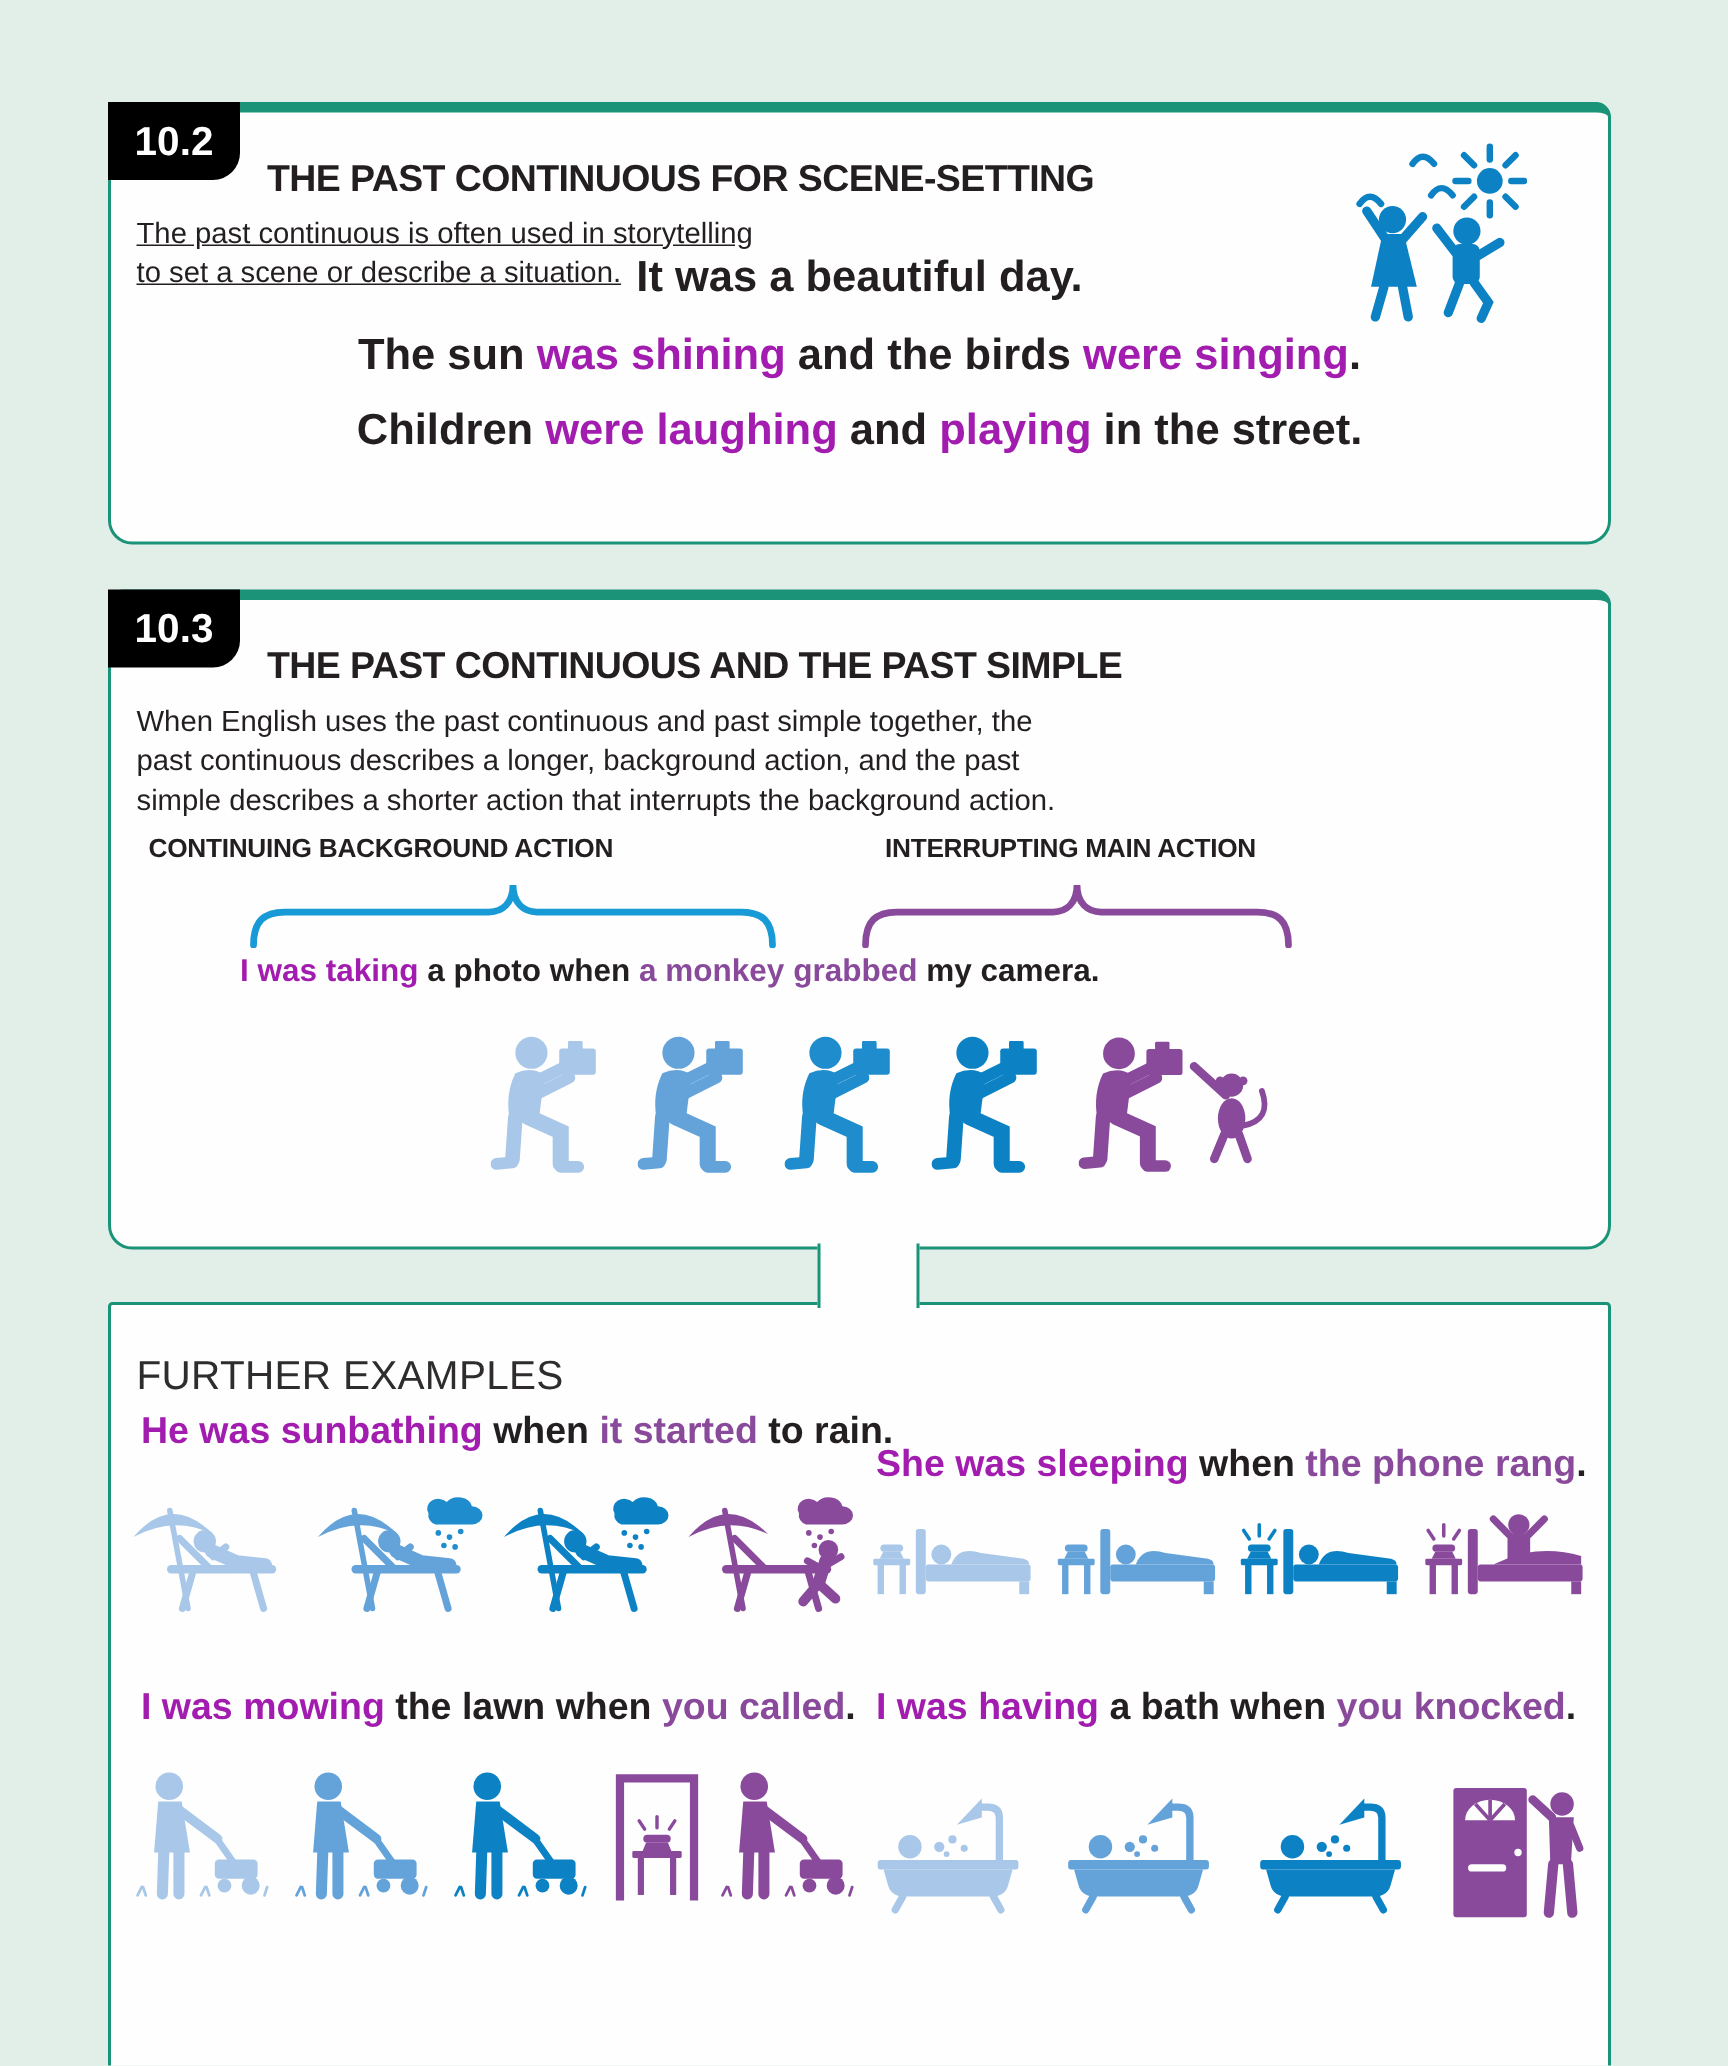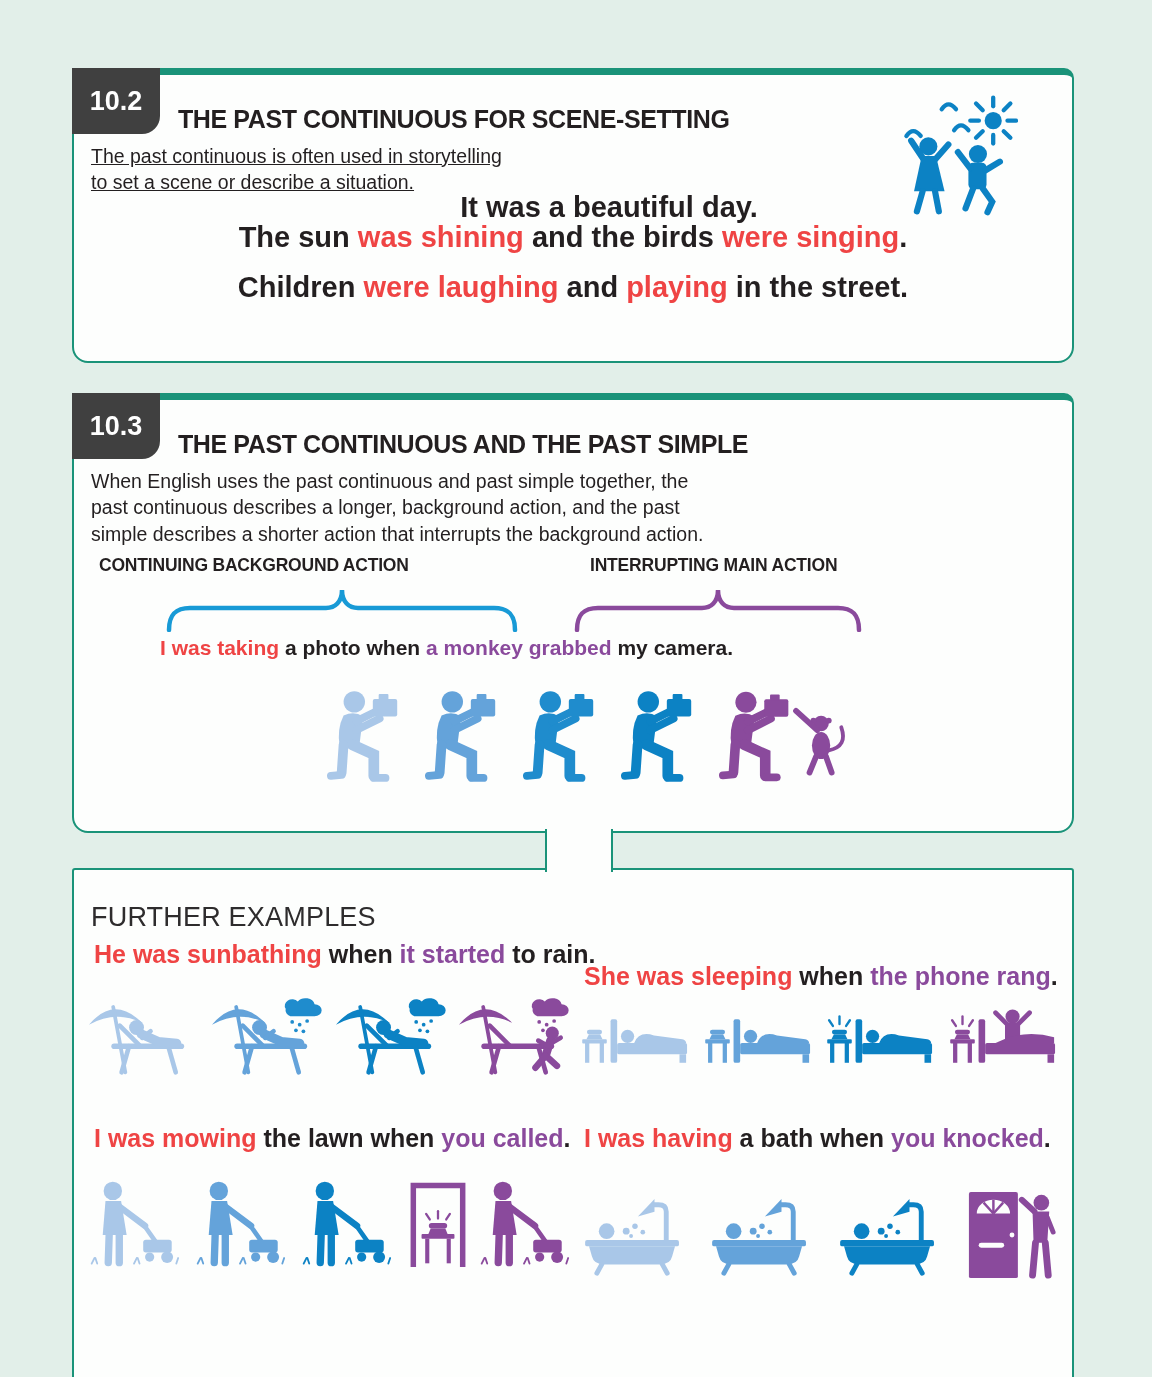--- a/index.html
+++ b/index.html
@@ -8,35 +8,35 @@
     background:#e2efe9;
     font-family:"Liberation Sans", sans-serif;
     color:#231f20;overflow:hidden;
   }
   .card{
     position:absolute;background:#fdfefd;
     border:2px solid #1a9379;border-top:7px solid #1a9379;
     border-radius:10px 10px 16px 16px;box-sizing:border-box;
   }
   .badge{
-    position:absolute;left:-2px;top:-7px;width:88px;height:66px;
-    background:#404040;color:#fff;font-weight:bold;font-size:27px;
+    position:absolute;left:-2px;top:-7px;width:88px;height:52px;
+    background:#000000;color:#fff;font-weight:bold;font-size:27px;
     display:flex;align-items:center;justify-content:center;
     border-radius:0 0 18px 0;
   }
   .card-title{
     position:absolute;left:104px;top:9px;
     font-size:25px;font-weight:bold;letter-spacing:-0.4px;white-space:nowrap;
   }
   .intro{
     position:absolute;left:17px;font-size:19.5px;line-height:1.38;
     white-space:pre-line;
   }
   .scene-line{position:absolute;left:0;width:100%;text-align:center;font-size:29px;font-weight:bold;white-space:nowrap;}
-  .seg-k{color:#231f20;} .seg-b{color:#ef4444;} .seg-p{color:#8a4a9c;}
+  .seg-k{color:#231f20;} .seg-b{color:#a21caf;} .seg-p{color:#8a4a9c;}
   .action-label{position:absolute;font-size:17.5px;font-weight:bold;letter-spacing:-0.2px;white-space:nowrap;}
   .brace{position:absolute;}
   .main-sentence{position:absolute;left:86px;top:236px;font-size:21px;font-weight:bold;white-space:nowrap;}
   .photog-row{position:absolute;left:253px;top:286px;display:flex;align-items:flex-end;gap:20px;}
   .further-heading{position:absolute;left:17px;top:10px;font-size:27px;font-weight:400;color:#2e2c2d;letter-spacing:0.2px;}
   .fe-sentence{position:absolute;font-size:25px;font-weight:bold;white-space:nowrap;}
   .icon-row{position:absolute;display:flex;align-items:flex-end;justify-content:space-between;}
   .page-num{position:absolute;left:1048px;top:1310px;font-size:21px;font-weight:bold;}
   .connector{
     position:absolute;left:545px;top:829px;width:64px;height:43px;
@@ -263,21 +263,21 @@
       </g>
     </g>
   </defs>
 </svg>
 
 <section class="card" style="left:72px;top:68px;width:1002px;height:295px;">
   <div class="badge">10.2</div>
   <h2 class="card-title">THE PAST CONTINUOUS FOR SCENE-SETTING</h2>
   <p class="intro" style="top:48px;text-decoration:underline;">The past continuous is often used in storytelling
 to set a scene or describe a situation.</p>
-  <div class="scene-line" style="top:116px;padding-left:36px;"><span class="seg-k">It was a beautiful day.</span></div>
+  <div class="scene-line" style="top:94px;"><span class="seg-k">It was a beautiful day.</span></div>
   <div class="scene-line" style="top:146px;"><span class="seg-k">The sun </span><span class="seg-b">was shining</span><span class="seg-k"> and the birds </span><span class="seg-b">were singing</span><span class="seg-k">.</span></div>
   <div class="scene-line" style="top:196px;"><span class="seg-k">Children </span><span class="seg-b">were laughing</span><span class="seg-k"> and </span><span class="seg-b">playing</span><span class="seg-k"> in the street.</span></div>
   <svg class="ico c4" style="position:absolute;left:820px;top:18px;" viewBox="0 0 130 130" width="124" height="124">
       <use href="#i-dance"></use>
     </svg>
 </section>
 
 <section class="card" style="left:72px;top:393px;width:1002px;height:440px;">
   <div class="badge">10.3</div>
   <h2 class="card-title">THE PAST CONTINUOUS AND THE PAST SIMPLE</h2>

